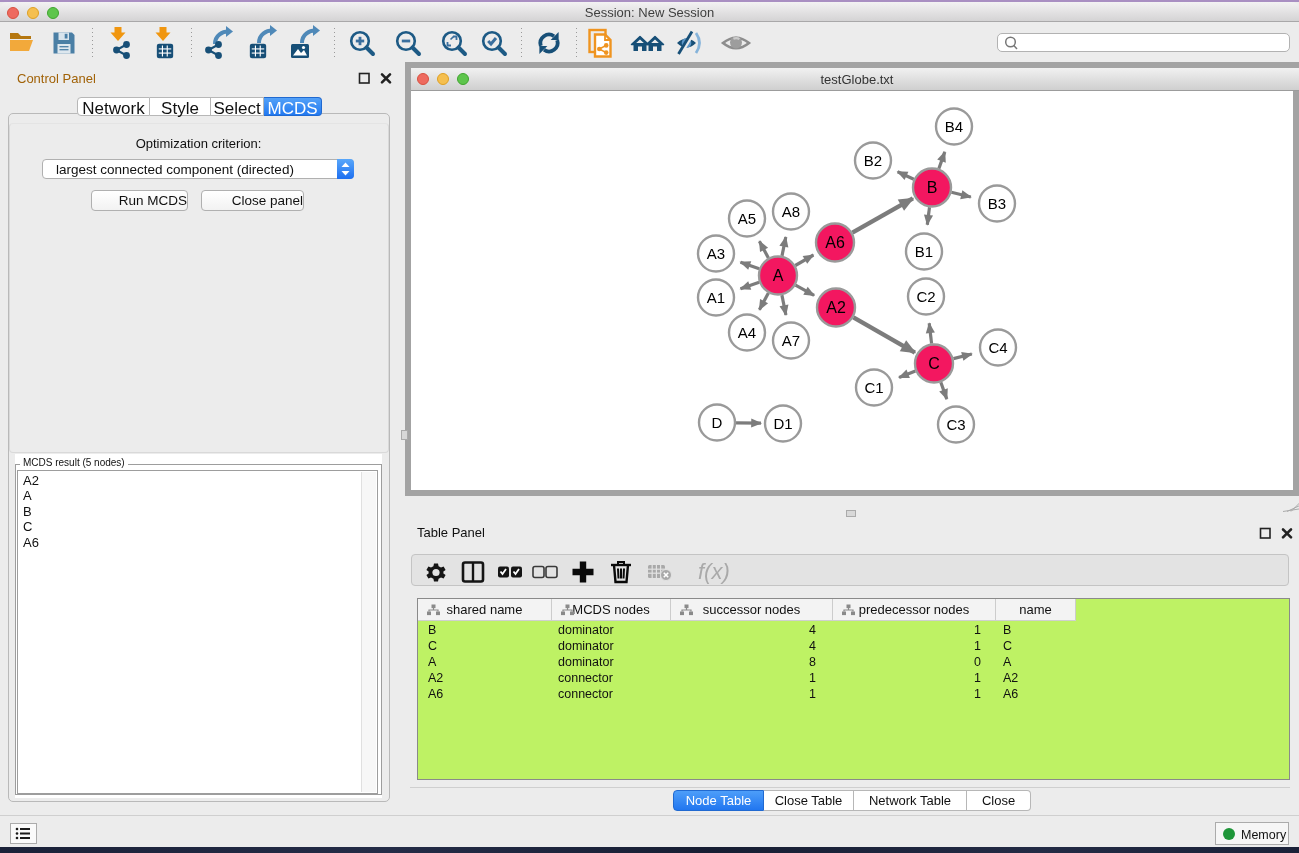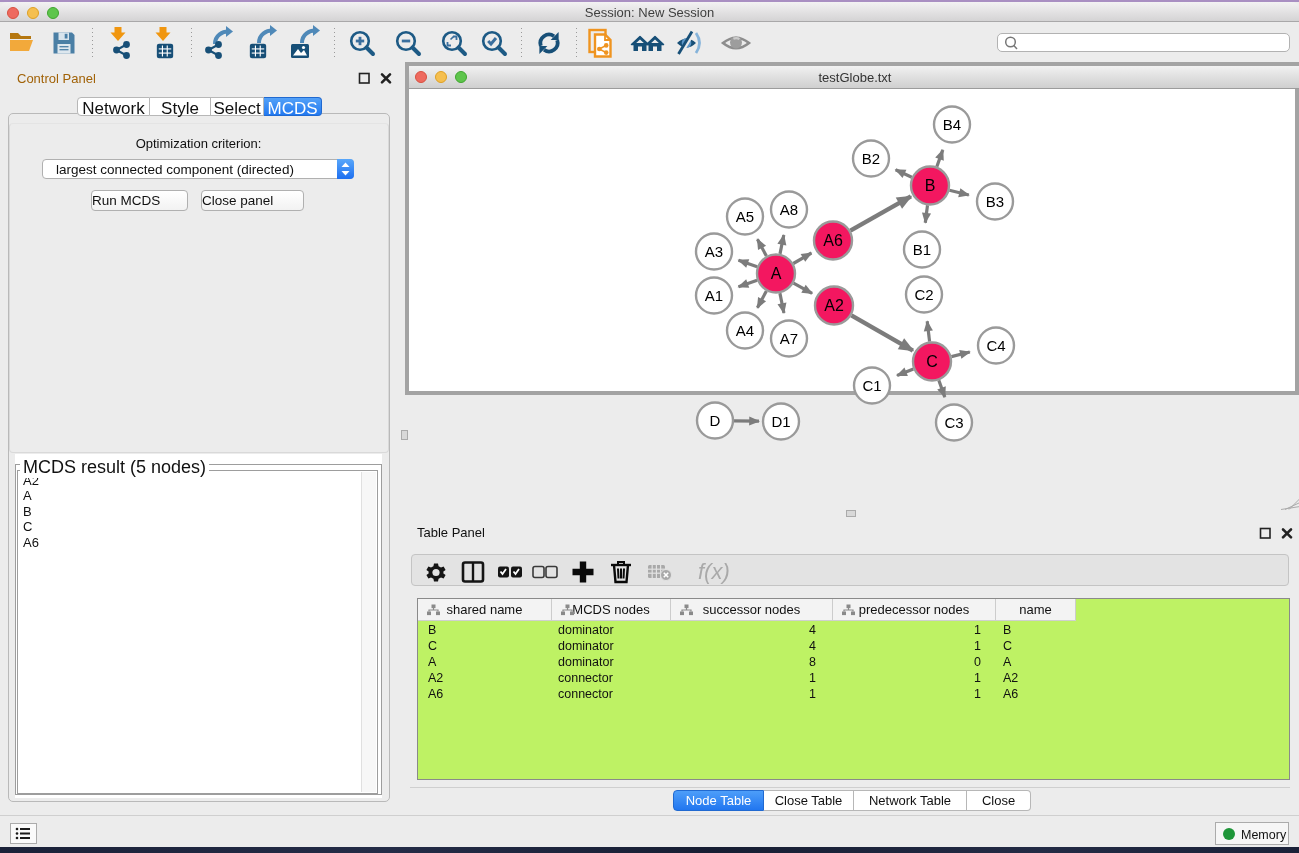--- a/index.html
+++ b/index.html
@@ -30,32 +30,32 @@
 .tab.first { border-left:1px solid #b7b7b7; border-radius:4px 0 0 4px; }
 .tab.last { border-radius:0 4px 4px 0; }
 .tab.sel { background:linear-gradient(#53a1f8,#2279f0); color:#fff; border-color:#2069d0; }
 #opt-label { left:0px; top:136px; width:397px; text-align:center; font-size:13px; color:#111; }
 #dd { left:42px; top:159px; width:312px; height:20px; background:#fff;
   border:1px solid #b0b0b0; border-radius:4px; }
 #dd-text { left:13px; top:2px; font-size:13.5px; color:#111; }
 #dd-btn { right:-1px; top:-1px; width:17px; height:20px; border-radius:0 4px 4px 0;
   background:linear-gradient(#59a7fa,#1d6ff0); }
 .btn { background:linear-gradient(#ffffff,#f2f2f2); border:1px solid #b0b0b0; border-radius:4px;
-  font-size:13.5px; color:#111; text-align:left; padding-top:2px; height:21px; }
+  font-size:13.5px; color:#111; text-align:right; padding-top:2px; height:21px; }
 #btn-run { left:91px; top:190px; width:97px; }
 #btn-close { left:201px; top:190px; width:103px; }
 
 #fs { left:15px; top:464px; width:367px; height:331px; border:1px solid #9d9d9d; }
-#fs-legend { left:20px; top:457px; background:#fff; font-size:18px; color:#111; padding:0 3px; }
+#fs-legend { left:20px; top:457px; background:#fff; font-size:10px; color:#111; padding:0 3px; }
 #fs-list { left:17px; top:470px; width:361px; height:324px; background:#fff; border:1px solid #9d9d9d;
   font-size:13px; color:#111; line-height:15.4px; padding:2px 0 0 5px; }
 #fs-scroll { left:343px; top:1px; width:15px; height:320px; background:#f7f7f7; border-left:1px solid #e0e0e0; }
 
-#nw { left:405px; top:62px; width:894px; height:333px; background:#fff;
-  border:4px solid #a3a3a3; }
+#nw { left:405px; top:62px; width:894px; height:434px; background:#fff;
+  border:6px solid #a3a3a3; }
 #nw-titlebar { left:0; top:0; width:892px; height:23px;
   background:linear-gradient(#f1f1f1,#cfcfcf); border-bottom:1px solid #9c9c9c; }
 #nw-title { width:100%; text-align:center; top:4px; font-size:13px; color:#333; }
 
 #tp-title { left:417px; top:525px; font-size:13px; color:#111; }
 #tp-toolbar { left:411px; top:554px; width:878px; height:32px; background:#e3e3e3;
   border:1px solid #c4c4c4; border-radius:4px; }
 #tbl { left:417px; top:598px; width:873px; height:182px; background:#bef264; border:1px solid #8a8a8a; }
 #tbl-header { left:0; top:0; width:658px; height:22px; background:#f3f3f3; border-bottom:1px solid #cfcfcf;
   display:flex; font-size:13px; color:#111; }

